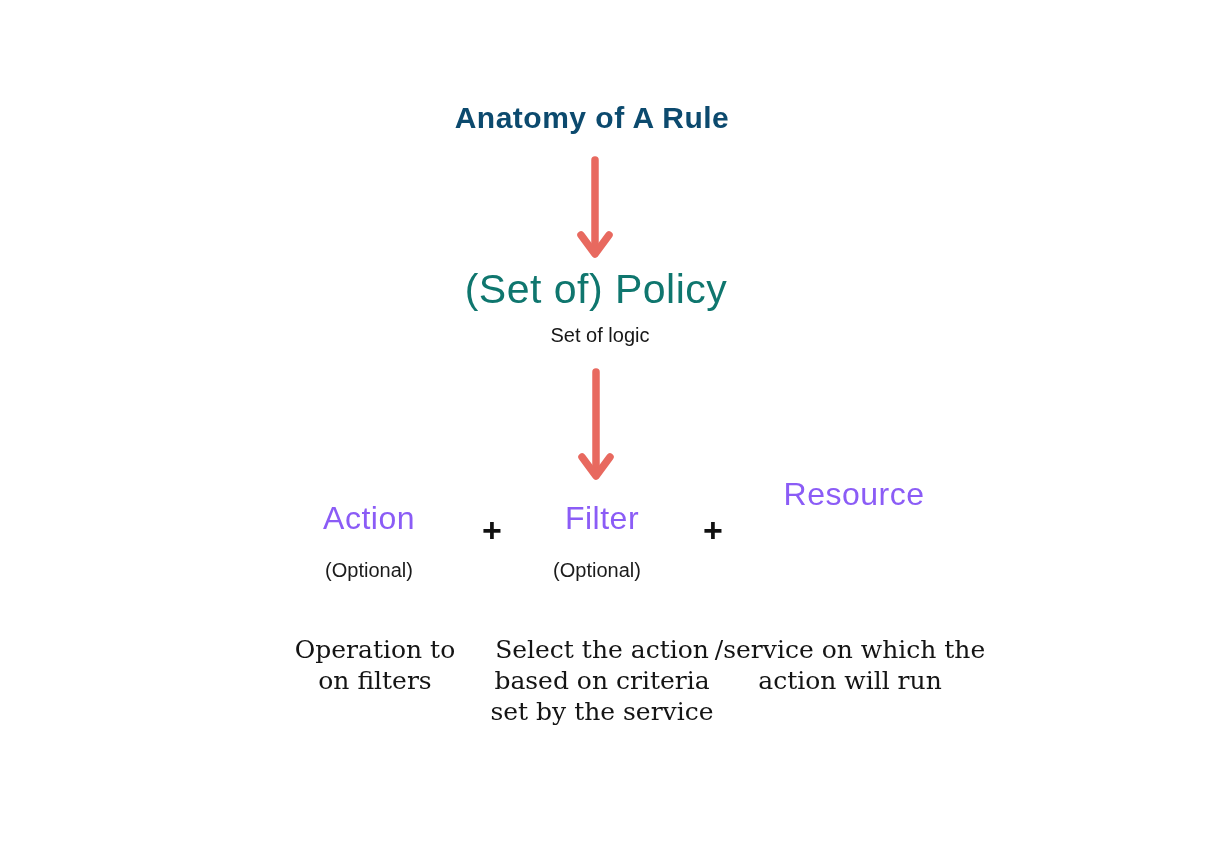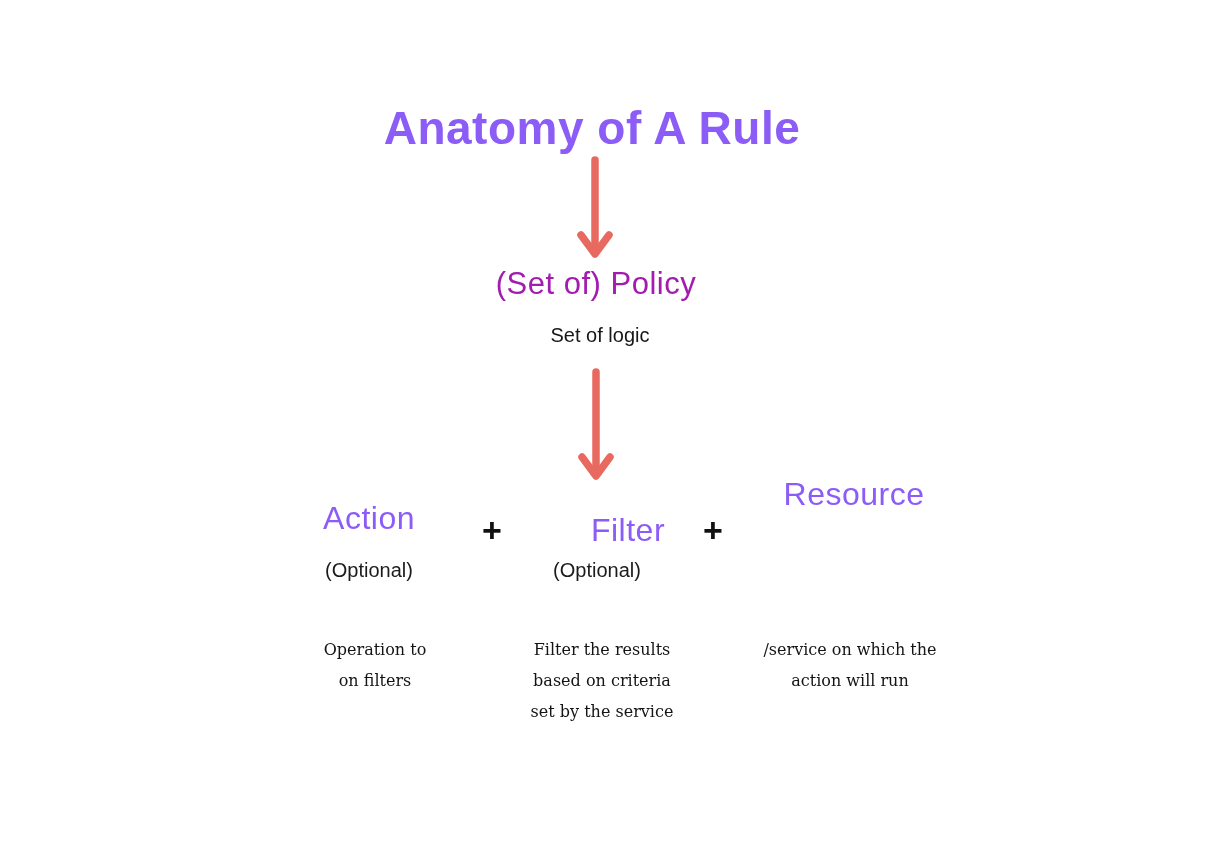--- a/index.html
+++ b/index.html
@@ -11,30 +11,30 @@
     position: relative;
     width: 1216px;
     height: 858px;
     background: #ffffff;
     overflow: hidden;
     font-family: "Liberation Sans", sans-serif;
     color: #1b1b1b;
   }
   .abs { position: absolute; transform: translateX(-50%); white-space: nowrap; }
   .title {
-    font-size: 46px;
+    font-size: 30px;
     font-weight: 700;
     letter-spacing: 0.5px;
-    color: #8b5cf6;
+    color: #0c4a6e;
   }
   .policy-label {
-    font-size: 31px;
+    font-size: 41px;
     font-weight: 400;
     letter-spacing: 0.5px;
-    color: #a21caf;
+    color: #0f766e;
   }
   .serif-sub {
     font-family: Liberation Sans, sans-serif;
     font-size: 20px;
     color: #171717;
   }
   .component-label {
     font-size: 32px;
     font-weight: 400;
     letter-spacing: 0.5px;
@@ -45,21 +45,21 @@
     font-weight: 700;
     color: #111111;
   }
   .optional {
     font-size: 20px;
     font-weight: 400;
     color: #1b1b1b;
   }
   .desc {
     font-family: "DejaVu Serif", serif;
-    font-size: 16px;
+    font-size: 25px;
     line-height: 31px;
     text-align: center;
     color: #141414;
   }
   .desc span { display: block; }
   .arrow { position: absolute; transform: translateX(-50%); }
 </style>
 </head>
 <body>
 
@@ -81,37 +81,37 @@
     <g fill="none" stroke-width="7.5" stroke-linecap="round" stroke-linejoin="round" stroke="#e8695f">
       <line x1="20" y1="4" x2="20" y2="106"></line>
       <polyline points="6,89 20,108 34,89"></polyline>
     </g>
   </svg>
 
   <div class="abs component-label" style="left:369px; top:500px;">Action</div>
 
   <div class="abs plus" style="left:492px; top:511px;">+</div>
 
-  <div class="abs component-label" style="left:628px; top:500px;margin-top:12px;">Filter</div>
+  <div class="abs component-label" style="left:602px; top:500px;">Filter</div>
 
   <div class="abs plus" style="left:713px; top:511px;">+</div>
 
   <div class="abs component-label" style="left:830px; top:476px;margin-left:24px;">Resource</div>
 
   <div class="abs optional" style="left:369px; top:559px;">(Optional)</div>
 
   <div class="abs optional" style="left:597px; top:559px;">(Optional)</div>
 
   <div class="abs desc" style="left:375px; top:634px;">
     <span>Operation to</span>
     <span>on filters</span>
   </div>
 
   <div class="abs desc" style="left:602px; top:634px;">
-    <span>Filter the results</span>
+    <span>Select the action</span>
     <span>based on criteria</span>
     <span>set by the service</span>
   </div>
 
   <div class="abs desc" style="left:850px; top:634px;">
     <span>/service on which the</span>
     <span>action will run</span>
   </div>
 
 </div>

